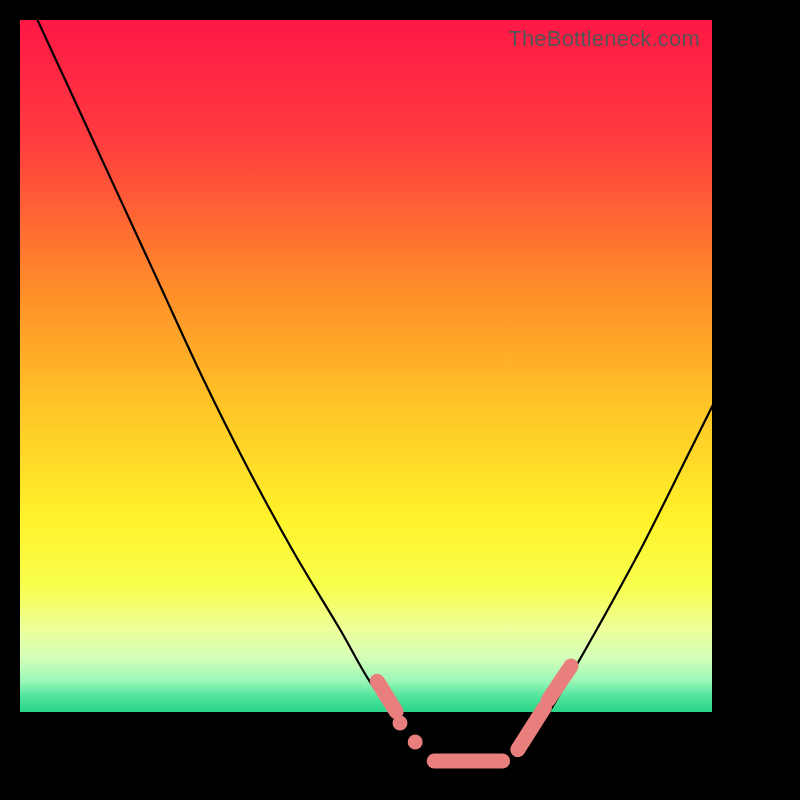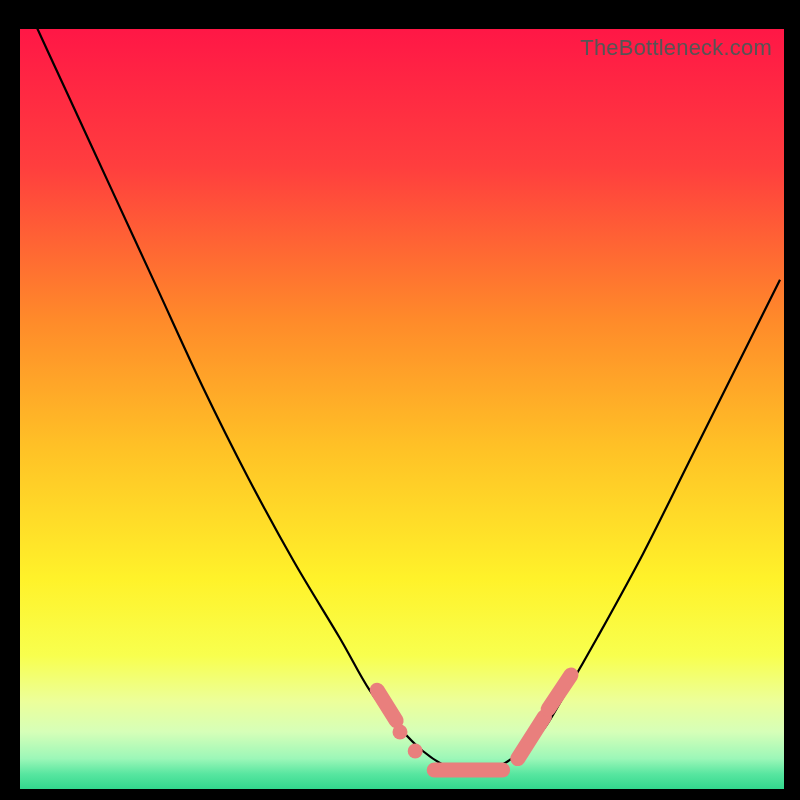--- a/index.html
+++ b/index.html
@@ -14,22 +14,22 @@
   .frame {
     position: absolute;
     left: 0; top: 0;
     width: 800px;
     height: 800px;
     background: #000;
   }
   .plot-area {
     position: absolute;
     left: 20px;
-    top: 29px;
-    width: 764px;
+    top: 20px;
+    width: 692px;
     height: 760px;
     overflow: hidden;
   }
   .gradient {
     position: absolute;
     left: 0; top: 0; right: 0; bottom: 0;
   }
   .watermark {
     position: absolute;
     top: 6px;

